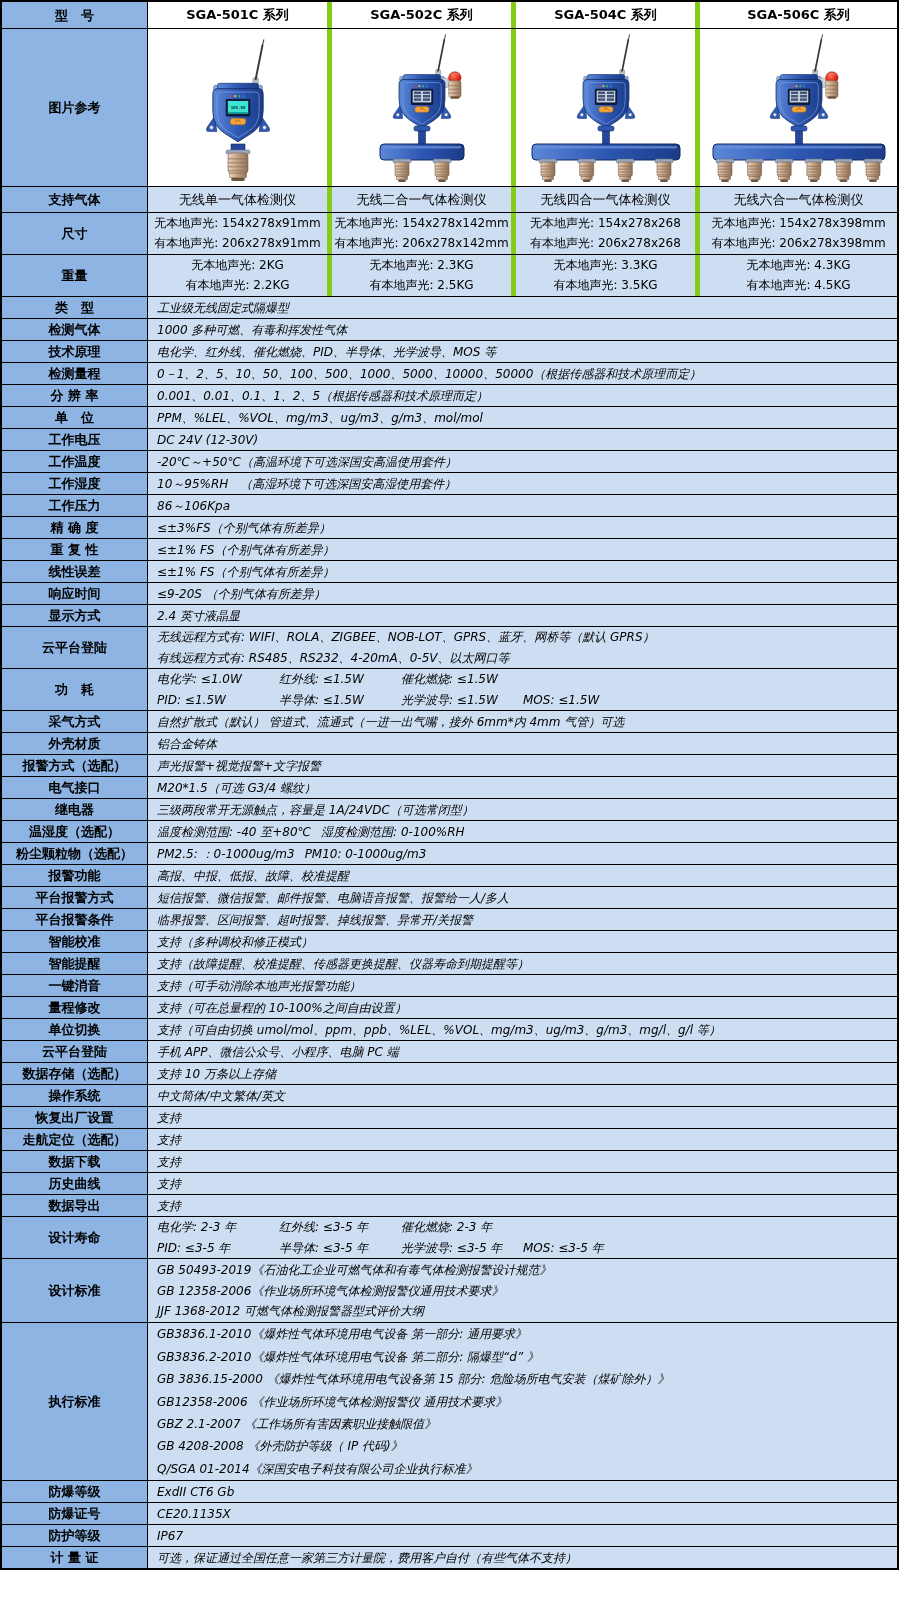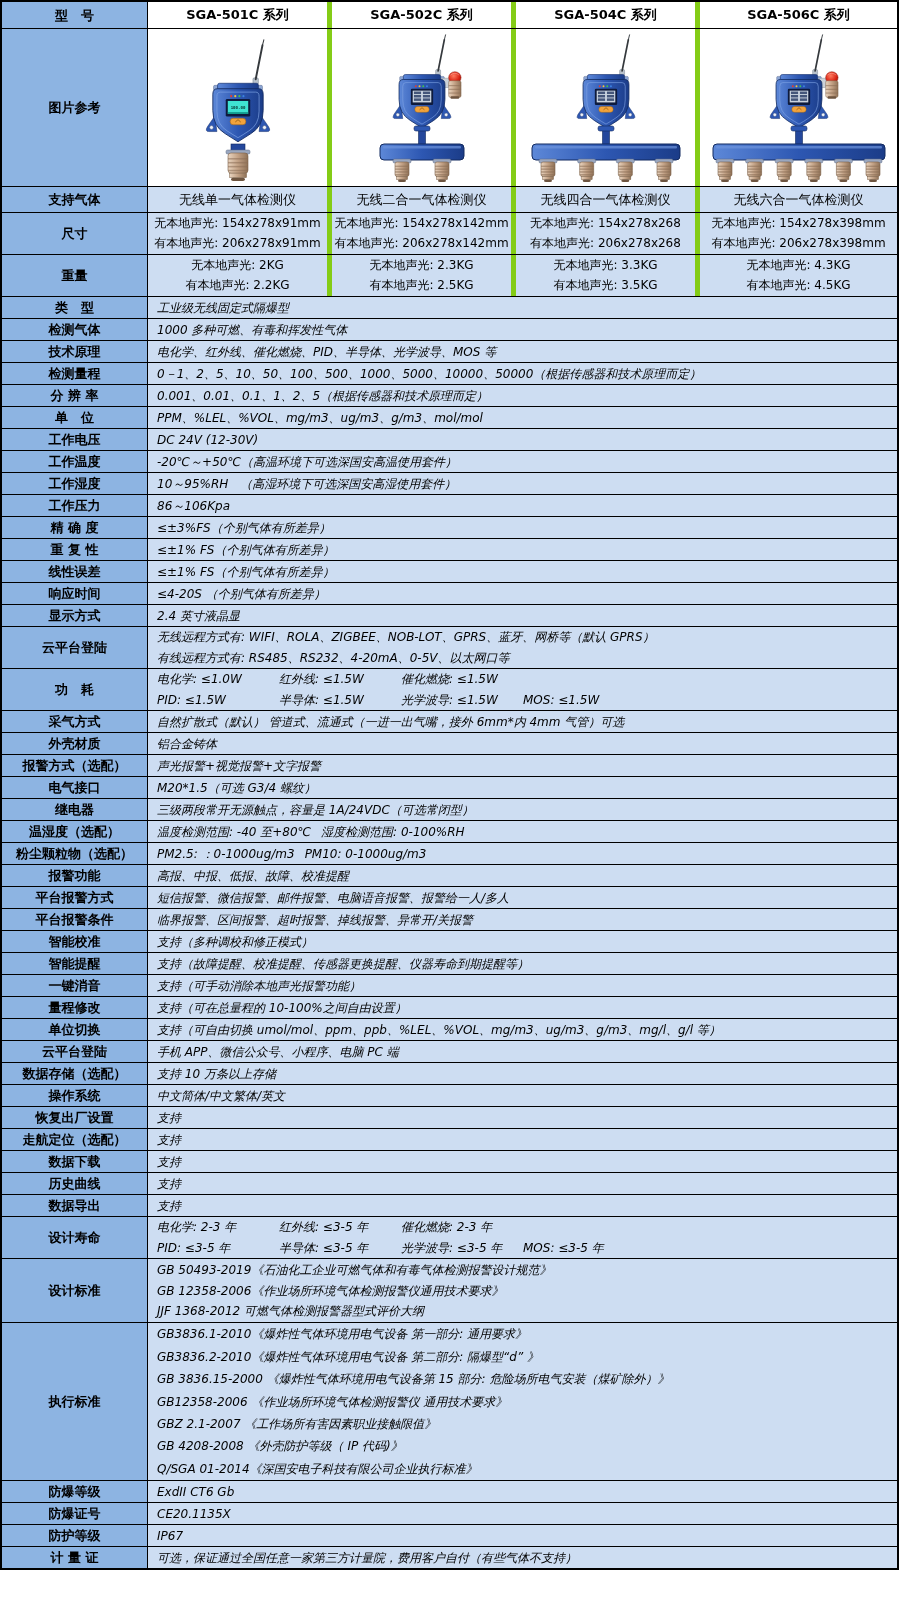--- a/index.html
+++ b/index.html
@@ -463,21 +463,21 @@
     </div>
     <div class="row spec s1">
       <div class="lbl">线性误差</div>
       <div class="val">
         <div class="line">≤±1% FS（个别气体有所差异）</div>
       </div>
     </div>
     <div class="row spec s1">
       <div class="lbl">响应时间</div>
       <div class="val">
-        <div class="line">≤4-20S （个别气体有所差异）</div>
+        <div class="line">≤9-20S （个别气体有所差异）</div>
       </div>
     </div>
     <div class="row spec s1">
       <div class="lbl">显示方式</div>
       <div class="val">
         <div class="line">2.4 英寸液晶显</div>
       </div>
     </div>
     <div class="row spec s2">
       <div class="lbl">云平台登陆</div>

